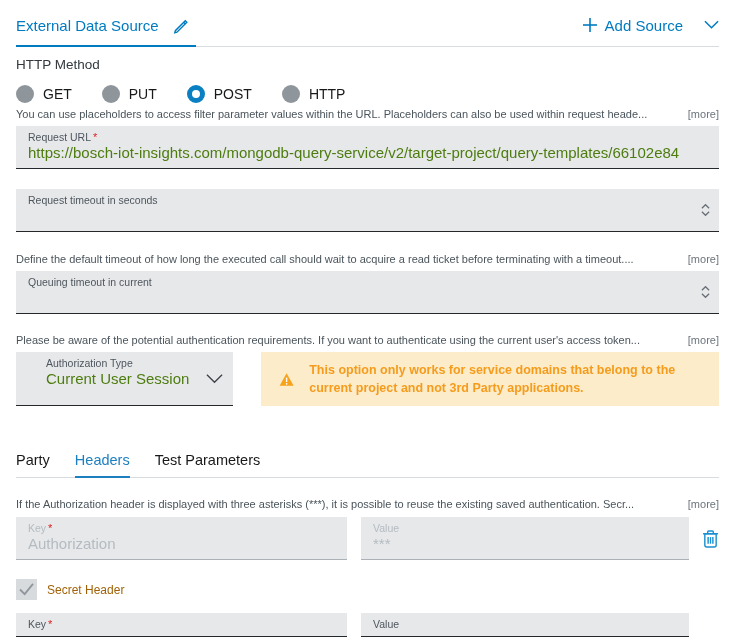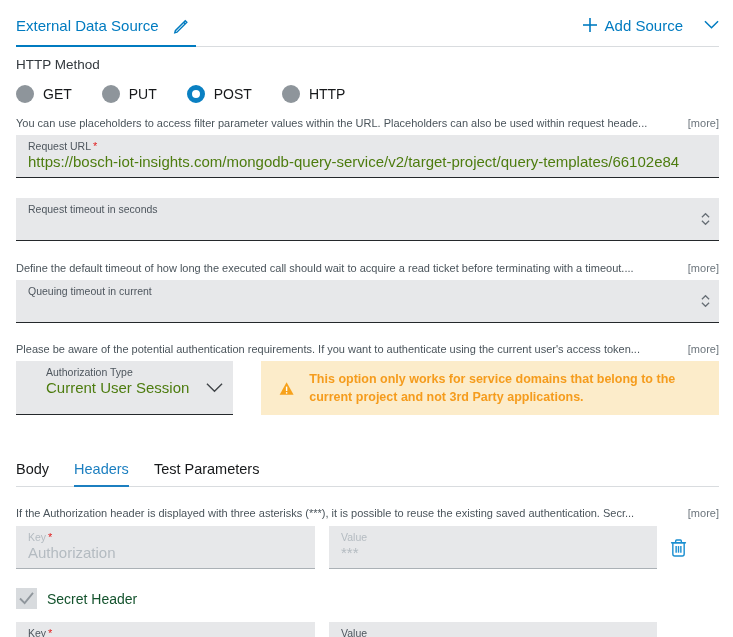--- a/index.html
+++ b/index.html
@@ -22,21 +22,21 @@
   .section-label { margin-top:10px; font-size:13.5px; color:#33393e; }
   .radio-row { display:flex; align-items:center; gap:30px; margin-top:13px; }
   .radio-opt { display:flex; align-items:center; gap:9px; cursor:pointer; }
   .radio { width:18px; height:18px; border-radius:50%; background:#8e959b; flex:0 0 auto; }
   .radio.sel { background:#ffffff; border:5px solid #0a80c2; }
   .radio-lbl { font-size:14px; color:#17191b; }
 
   
   .hint-row { display:flex; justify-content:space-between; align-items:baseline; font-size:11px; color:#4a545b; }
   .hint-row .more { color:#6c757c; margin-left:10px; white-space:nowrap; cursor:pointer; }
-  .hint-url { margin-top:14px;gap:9px; }
+  .hint-url { margin-top:5px;gap:9px; }
   .hint-q   { margin-top:21px; }
   .hint-a   { margin-top:20px; }
   .hint-h   { margin-top:20px; }
 
   
   .field { background:#e7e8ea; border-bottom:1.5px solid #24282b; padding:5px 12px 6px;
            position:relative; margin-top:6px; cursor:text; }
   .f-label { font-size:10.5px; color:#4e565e; line-height:12px; white-space:nowrap; }
   .f-value { font-size:15px; color:#4d7c0f; line-height:19px; min-height:19px;
              white-space:nowrap; overflow:hidden; }
@@ -56,33 +56,33 @@
 
   
   .tabs { display:flex; gap:25px; margin-top:46px; border-bottom:1px solid #d9dcdf; }
   .tab { font-size:14.5px; color:#17191b; padding-bottom:8px; margin-bottom:-1px;
          border-bottom:2.5px solid transparent; cursor:pointer; }
   .tab.active { color:#1c7fc0; border-bottom-color:#1c7fc0; }
 
   
   .hdr-row { display:flex; align-items:stretch; margin-top:7px; }
   .hdr-row .field { margin-top:0; }
-  .key-field { width:299px; }
+  .key-field { width:331px; }
   .val-field { width:328px; margin-left:14px; }
   .trash-btn { margin-left:13px; align-self:center; cursor:pointer; background:none; border:none;
                display:inline-flex; }
   .hdr-row.disabled .field { border-bottom-color:#abb1b6; cursor:default; }
   .hdr-row.disabled .f-label, .hdr-row.disabled .f-value { color:#b4bbc1; }
   .row2 { margin-top:13px; }
 
   
   .chk-row { display:flex; align-items:center; gap:10px; margin-top:19px; height:21px; }
   .chk-box { width:21px; height:21px; background:#d8dbde; display:flex; align-items:center;
              justify-content:center; }
-  .chk-lbl { font-size:14px; color:#14532d; }
+  .chk-lbl { font-size:12px; color:#a16207; }
 </style>
 </head>
 <body>
 
 <div class="page">
 
   <div class="title-row">
     <div class="title-left">
       <span class="page-title">External Data Source</span>
       <button class="icon-btn">
@@ -183,21 +183,21 @@
       <svg width="25" height="23" viewBox="0 0 24 22">
         <path d="M12 1 L23 21 H1 Z" fill="#f7a21b"></path>
         <rect x="10.9" y="8" width="2.2" height="7" fill="#ffffff"></rect>
         <circle cx="12" cy="18" r="1.3" fill="#ffffff"></circle>
       </svg>
       <div class="warn-text">This option only works for service domains that belong to the current project and not 3rd Party applications.</div>
     </div>
   </div>
 
   <div class="tabs">
-    <div class="tab">Body</div>
+    <div class="tab">Party</div>
     <div class="tab active">Headers</div>
     <div class="tab">Test Parameters</div>
   </div>
 
   <div class="hint-row hint-h">
     <span class="hint">If the Authorization header is displayed with three asterisks (***), it is possible to reuse the existing saved authentication. Secr...</span>
     <span class="more">[more]</span>
   </div>
 
   <div class="hdr-row disabled">

